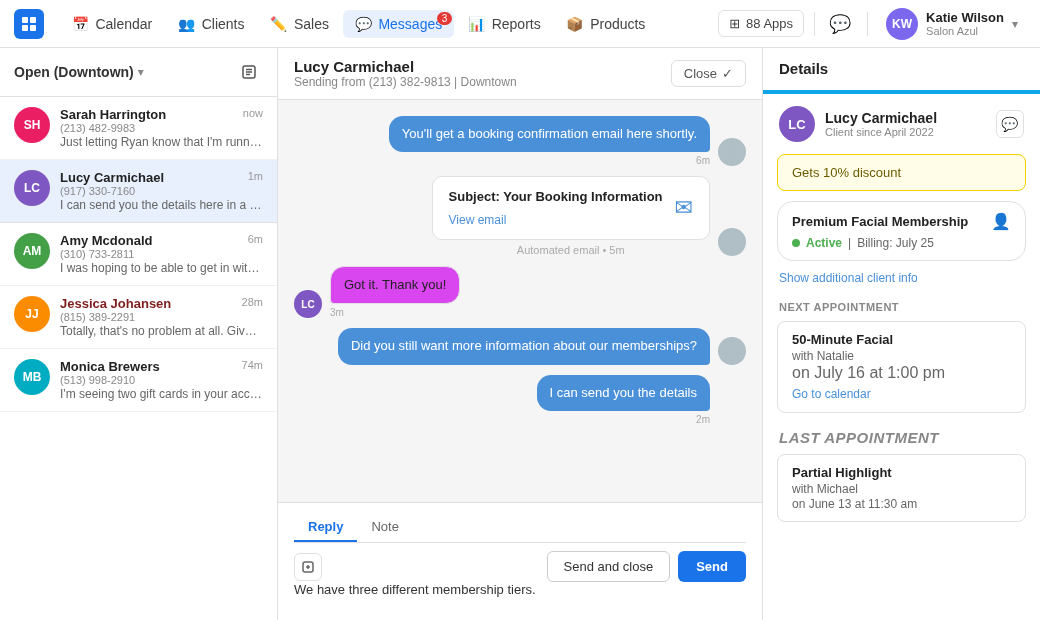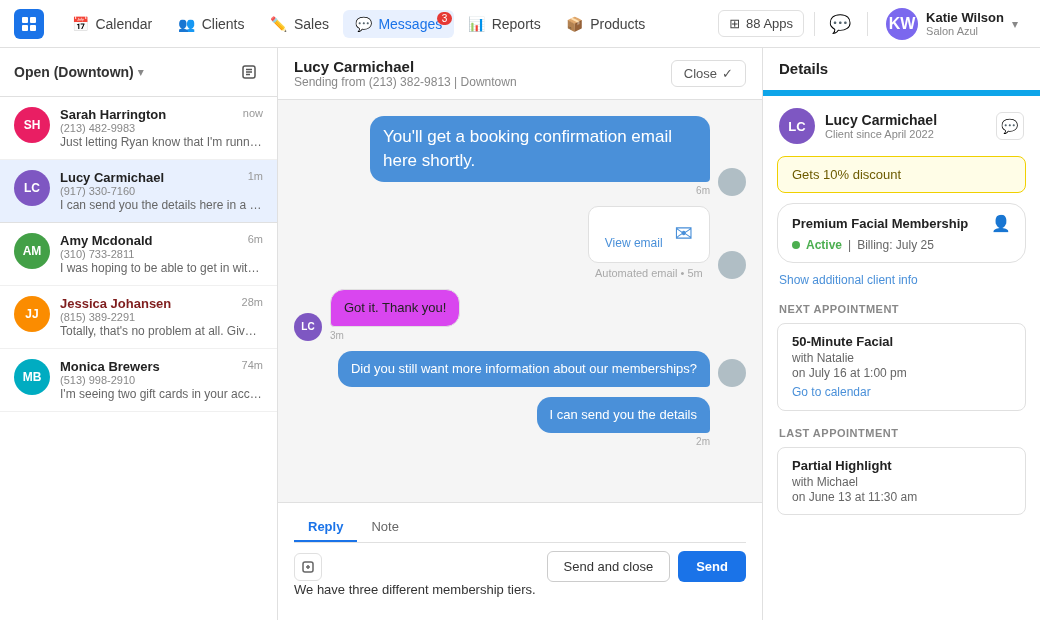--- a/index.html
+++ b/index.html
@@ -46,21 +46,21 @@
   </div>
   <div style="display:flex;align-items:center;gap:10px;margin-left:auto;">
     <div style="display:flex;align-items:center;gap:6px;padding:5px 10px;border-radius:6px;cursor:pointer;font-size:13px;color:#444;border:1px solid #e0e0e0;">
       <span>⊞</span>
       <span>88 Apps</span>
     </div>
     <div style="width:1px;height:24px;background:#e0e0e0;"></div>
     <div style="width:32px;height:32px;display:flex;align-items:center;justify-content:center;border-radius:50%;cursor:pointer;color:#555;font-size:18px;">💬</div>
     <div style="width:1px;height:24px;background:#e0e0e0;"></div>
     <div style="display:flex;align-items:center;gap:8px;cursor:pointer;padding:4px 8px;border-radius:8px;">
-      <div style="width:32px;height:32px;border-radius:50%;background:#7b68ee;display:flex;align-items:center;justify-content:center;font-size:16px;font-weight:700;color:#fff;">
+      <div style="width:32px;height:32px;border-radius:50%;background:#7b68ee;display:flex;align-items:center;justify-content:center;font-size:12px;font-weight:700;color:#fff;">
         <span>KW</span>
       </div>
       <div>
         <div style="font-size:13px;font-weight:600;color:#222;line-height:1.2;">Katie Wilson</div>
         <div style="font-size:11px;color:#888;">Salon Azul</div>
       </div>
       <span style="color:#888;font-size:12px;">▾</span>
     </div>
   </div>
 </nav>
@@ -155,32 +155,33 @@
         <span>Close</span>
         <span>✓</span>
       </div>
     </div>
 
     <div style="flex:1;overflow-y:auto;padding:16px;display:flex;flex-direction:column;gap:10px;">
 
       <div style="display:flex;gap:8px;align-items:flex-end;flex-direction:row-reverse;">
         <div style="width:28px;height:28px;border-radius:50%;background:#b0bec5;flex-shrink:0;"></div>
         <div>
-          <div style="max-width:340px;padding:9px 13px;border-radius:14px;border-bottom-right-radius:4px;font-size:17px;line-height:1.4;background:#4a90d9;color:#fff;">You'll get a booking confirmation email here shortly.</div>
+          <div style="max-width:340px;padding:9px 13px;border-radius:14px;border-bottom-right-radius:4px;font-size:13px;line-height:1.4;background:#4a90d9;color:#fff;">You'll get a booking confirmation email here shortly.</div>
           <div style="font-size:10px;color:#aaa;text-align:right;margin-top:3px;">6m</div>
         </div>
       </div>
 
       <div style="display:flex;flex-direction:row-reverse;gap:8px;align-items:flex-end;">
         <div style="width:28px;height:28px;border-radius:50%;background:#b0bec5;flex-shrink:0;"></div>
         <div>
           <div style="background:#fff;border:1px solid #e0e0e0;border-radius:10px;padding:12px 16px;max-width:280px;">
             <div style="display:flex;align-items:center;justify-content:space-between;gap:12px;">
               <div>
-                <div style="font-size:12px;color:#4a90d9;cursor:pointer;margin-top:17px;">View email</div>
+                <div style="font-size:13px;font-weight:600;color:#222;">Subject: Your Booking Information</div>
+                <div style="font-size:12px;color:#4a90d9;cursor:pointer;margin-top:9px;">View email</div>
               </div>
               <span style="color:#4a90d9;font-size:22px;">✉</span>
             </div>
           </div>
           <div style="font-size:11px;color:#aaa;text-align:center;margin-top:4px;">Automated email • 5m</div>
         </div>
       </div>
 
       <div style="display:flex;gap:8px;align-items:flex-end;">
         <div style="width:28px;height:28px;border-radius:50%;background:#7e57c2;flex-shrink:0;display:flex;align-items:center;justify-content:center;font-size:10px;font-weight:700;color:#fff;">LC</div>
@@ -229,21 +230,21 @@
           <button style="padding:7px 18px;font-size:13px;border-radius:6px;border:none;background:#1a73e8;color:#fff;cursor:pointer;font-weight:600;">
             <span>Send</span>
           </button>
         </div>
       </div>
       <div contenteditable="true" style="font-size: 13px; color: rgb(51, 51, 51); min-height: 28px; outline: none; width: 100%; resize: none; border: none; background: transparent;">We have three different membership tiers.</div>
     </div>
   </div>
 
   <div style="width:278px;background:#fff;border-left:1px solid #e0e0e0;display:flex;flex-direction:column;flex-shrink:0;overflow-y:auto;">
-    <div style="padding:12px 16px;border-bottom:6px solid #0ea5e9;">
+    <div style="padding:12px 16px;border-bottom:4px solid #0ea5e9;">
       <span style="font-size:15px;font-weight:700;color:#222;">Details</span>
     </div>
 
     <div style="display:flex;align-items:center;gap:10px;padding:12px 16px;">
       <div style="width:36px;height:36px;border-radius:50%;background:#7e57c2;display:flex;align-items:center;justify-content:center;font-size:13px;font-weight:700;color:#fff;flex-shrink:0;">LC</div>
       <div>
         <div style="font-size:14px;font-weight:700;color:#222;">Lucy Carmichael</div>
         <div style="font-size:11px;color:#888;">Client since April 2022</div>
       </div>
       <div style="margin-left:auto;width:28px;height:28px;display:flex;align-items:center;justify-content:center;border-radius:6px;cursor:pointer;color:#555;border:1px solid #e0e0e0;font-size:14px;">💬</div>
@@ -269,26 +270,26 @@
     <div style="padding:4px 16px 10px;font-size:12px;color:#4a90d9;cursor:pointer;">
       <span>Show additional client info</span>
     </div>
 
     <div style="padding:6px 16px 4px;">
       <div style="font-size:11px;font-weight:700;color:#888;text-transform:uppercase;letter-spacing:0.5px;">Next appointment</div>
     </div>
     <div style="margin:4px 14px 10px;background:#fff;border:1px solid #e0e0e0;border-radius:8px;padding:10px 14px;">
       <div style="font-weight:700;color:#222;font-size:13px;">50-Minute Facial</div>
       <div style="color:#666;font-size:12px;margin-top:2px;">with Natalie</div>
-      <div style="color:#666;font-size:12px;margin-top:1px;">on July 16 at 1:00 pm</div>
+      <div style="color:#666;font-size:16px;margin-top:1px;">on July 16 at 1:00 pm</div>
       <div style="color:#4a90d9;font-size:12px;cursor:pointer;margin-top:5px;display:inline-block;">Go to calendar</div>
     </div>
 
     <div style="padding:6px 16px 4px;">
-      <div style="font-size:11px;font-weight:700;color:#888;text-transform:uppercase;letter-spacing:0.5px;">Last appointment</div>
+      <div style="font-size:15px;font-weight:700;color:#888;text-transform:uppercase;letter-spacing:0.5px;font-style:italic;">Last appointment</div>
     </div>
     <div style="margin:4px 14px 10px;background:#fff;border:1px solid #e0e0e0;border-radius:8px;padding:10px 14px;">
       <div style="font-weight:700;color:#222;font-size:13px;">Partial Highlight</div>
       <div style="color:#666;font-size:12px;margin-top:2px;">with Michael</div>
       <div style="color:#666;font-size:12px;margin-top:1px;">on June 13 at 11:30 am</div>
     </div>
   </div>
 
 </div>
 

